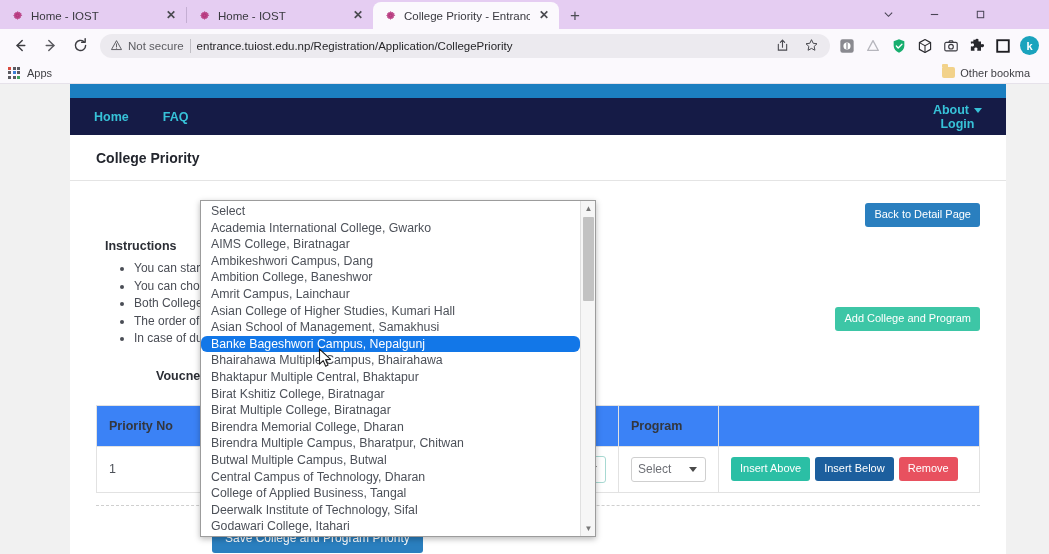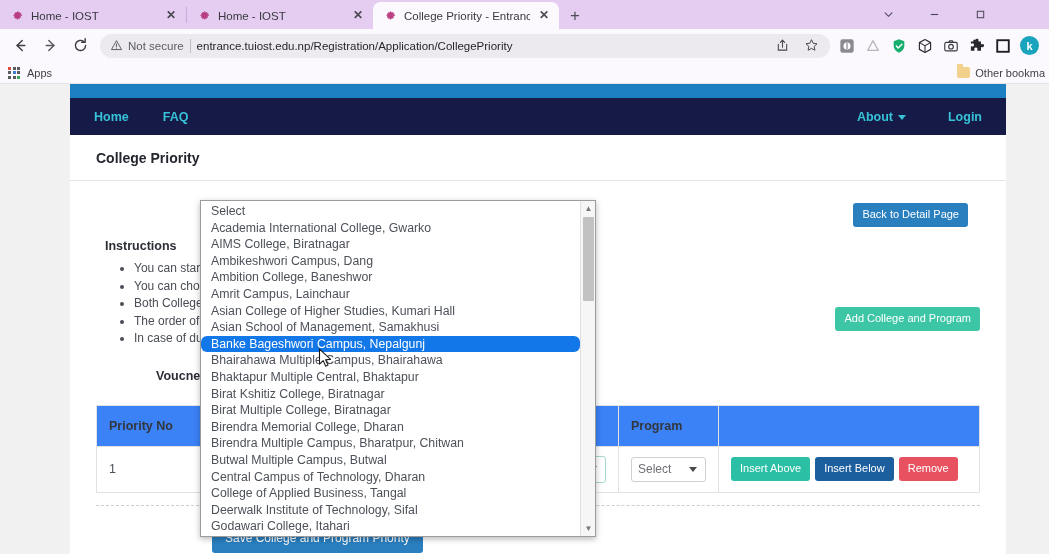--- a/index.html
+++ b/index.html
@@ -80,21 +80,21 @@
     padding: 0 8px; font-size: 11px; color: #3f3f44; position: relative;
     border-bottom: 1px solid #e6e2ea;
   }
   .apps-grid { display:grid; grid-template-columns: repeat(3, 3px);
                grid-template-rows: repeat(3, 3px); gap: 1.5px; margin-right:7px; }
   .apps-grid i { display:block; width:3px; height:3px; background:#5a5a60; }
   .apps-grid i:nth-child(1){background:#d94b3f;}
   .apps-grid i:nth-child(5){background:#3b7fd4;}
   .apps-grid i:nth-child(9){background:#3fa35e;}
   .other-bm {
-    position: absolute; right: 4px; display: flex; align-items: center; gap: 5px;
+    position: absolute; right: 19px; display: flex; align-items: center; gap: 5px;
     font-size: 11px; color: #3f3f44; cursor: pointer;
   }
   .folder-ic { width: 13px; height: 11px; background: #f2d28a;
                border-radius: 1px 2px 2px 2px; position: relative; }
   .folder-ic::before { content:""; position:absolute; left:0; top:-3px; width:6px;
                height:3px; background:#f2d28a; border-radius:1px 1px 0 0; }
 
   
   .viewport {
     position: absolute; left: 0; top: 84px; width: 1049px; height: 470px;
@@ -106,21 +106,21 @@
   }
   .topbar-blue { height: 14px; background: #1c7fc0; }
   .navbar {
     height: 37px; background: #151b46; display: flex; align-items: center;
     padding: 0 24px; position: relative;
   }
   .nav-link {
     color: #37c2d8; font-size: 12.5px; font-weight: 600; margin-right: 34px;
     cursor: pointer; text-decoration: none;
   }
-  .nav-right { position: absolute; right: 24px; display: flex; align-items: center; }
+  .nav-right { position: absolute; right: 24px; display: flex; align-items: center; flex-direction: column; }
   .nav-right .nav-link { margin-right: 0; margin-left: 42px; }
   .caret-d {
     display:inline-block; width:0; height:0; border-left:4px solid transparent;
     border-right:4px solid transparent; border-top:5px solid #37c2d8;
     margin-left:5px; vertical-align: middle;
   }
 
   .page-head {
     height: 46px; display: flex; align-items: center; padding: 0 26px;
     border-bottom: 1px solid #e4e4e4;
@@ -135,21 +135,21 @@
     font-family: "Liberation Sans", sans-serif; white-space: nowrap;
   }
   .btn-blue { background: #2a7fbf; }
   .btn-teal { background: #3dc6a6; margin-left: 14px; }
   .btn-teal2 { background: #2bbfa5; }
   .btn-darkblue { background: #1c5f9e; }
   .btn-red { background: #e8515f; }
   .btn-save { background: #2a7fbf; font-size: 12px; padding: 7px 13px; }
 
   .row-top { position: relative; min-height: 26px; }
-  .back-btn-wrap { position: absolute; right: 12px; top: 4px; }
+  .back-btn-wrap { position: absolute; right: 0; top: 4px; }
 
   .instructions-title {
     font-size: 12.5px; font-weight: 600; color: #2b2e35; margin: 14px 0 7px 9px;
   }
   .instructions { list-style: disc; margin: 0 0 0 38px; padding: 0; }
   .instructions li {
     font-size: 12px; color: #4a4d55; line-height: 16.5px; margin-bottom: 1px;
     white-space: nowrap;
   }
 

